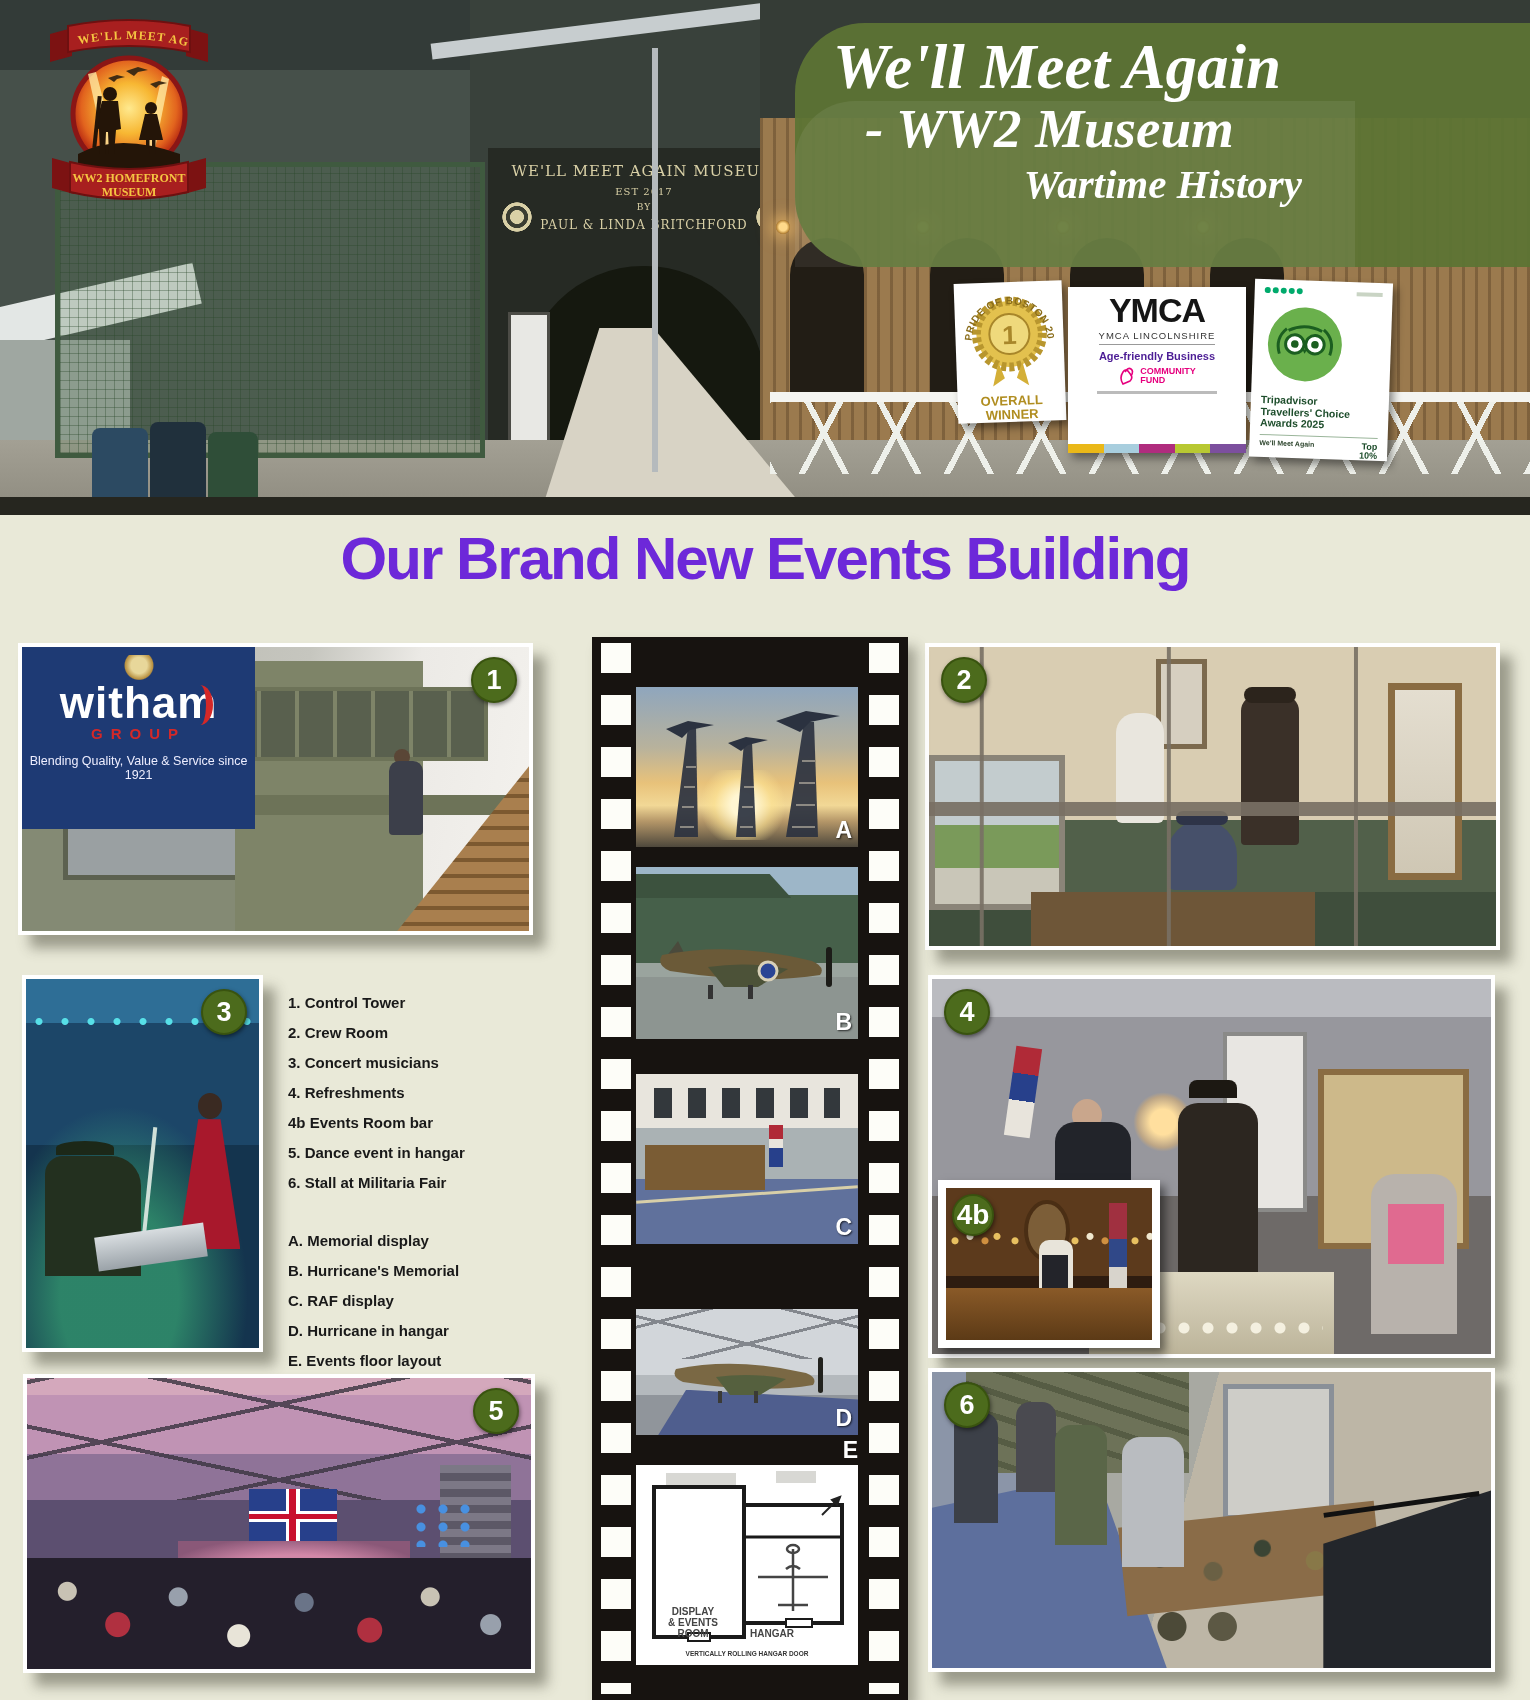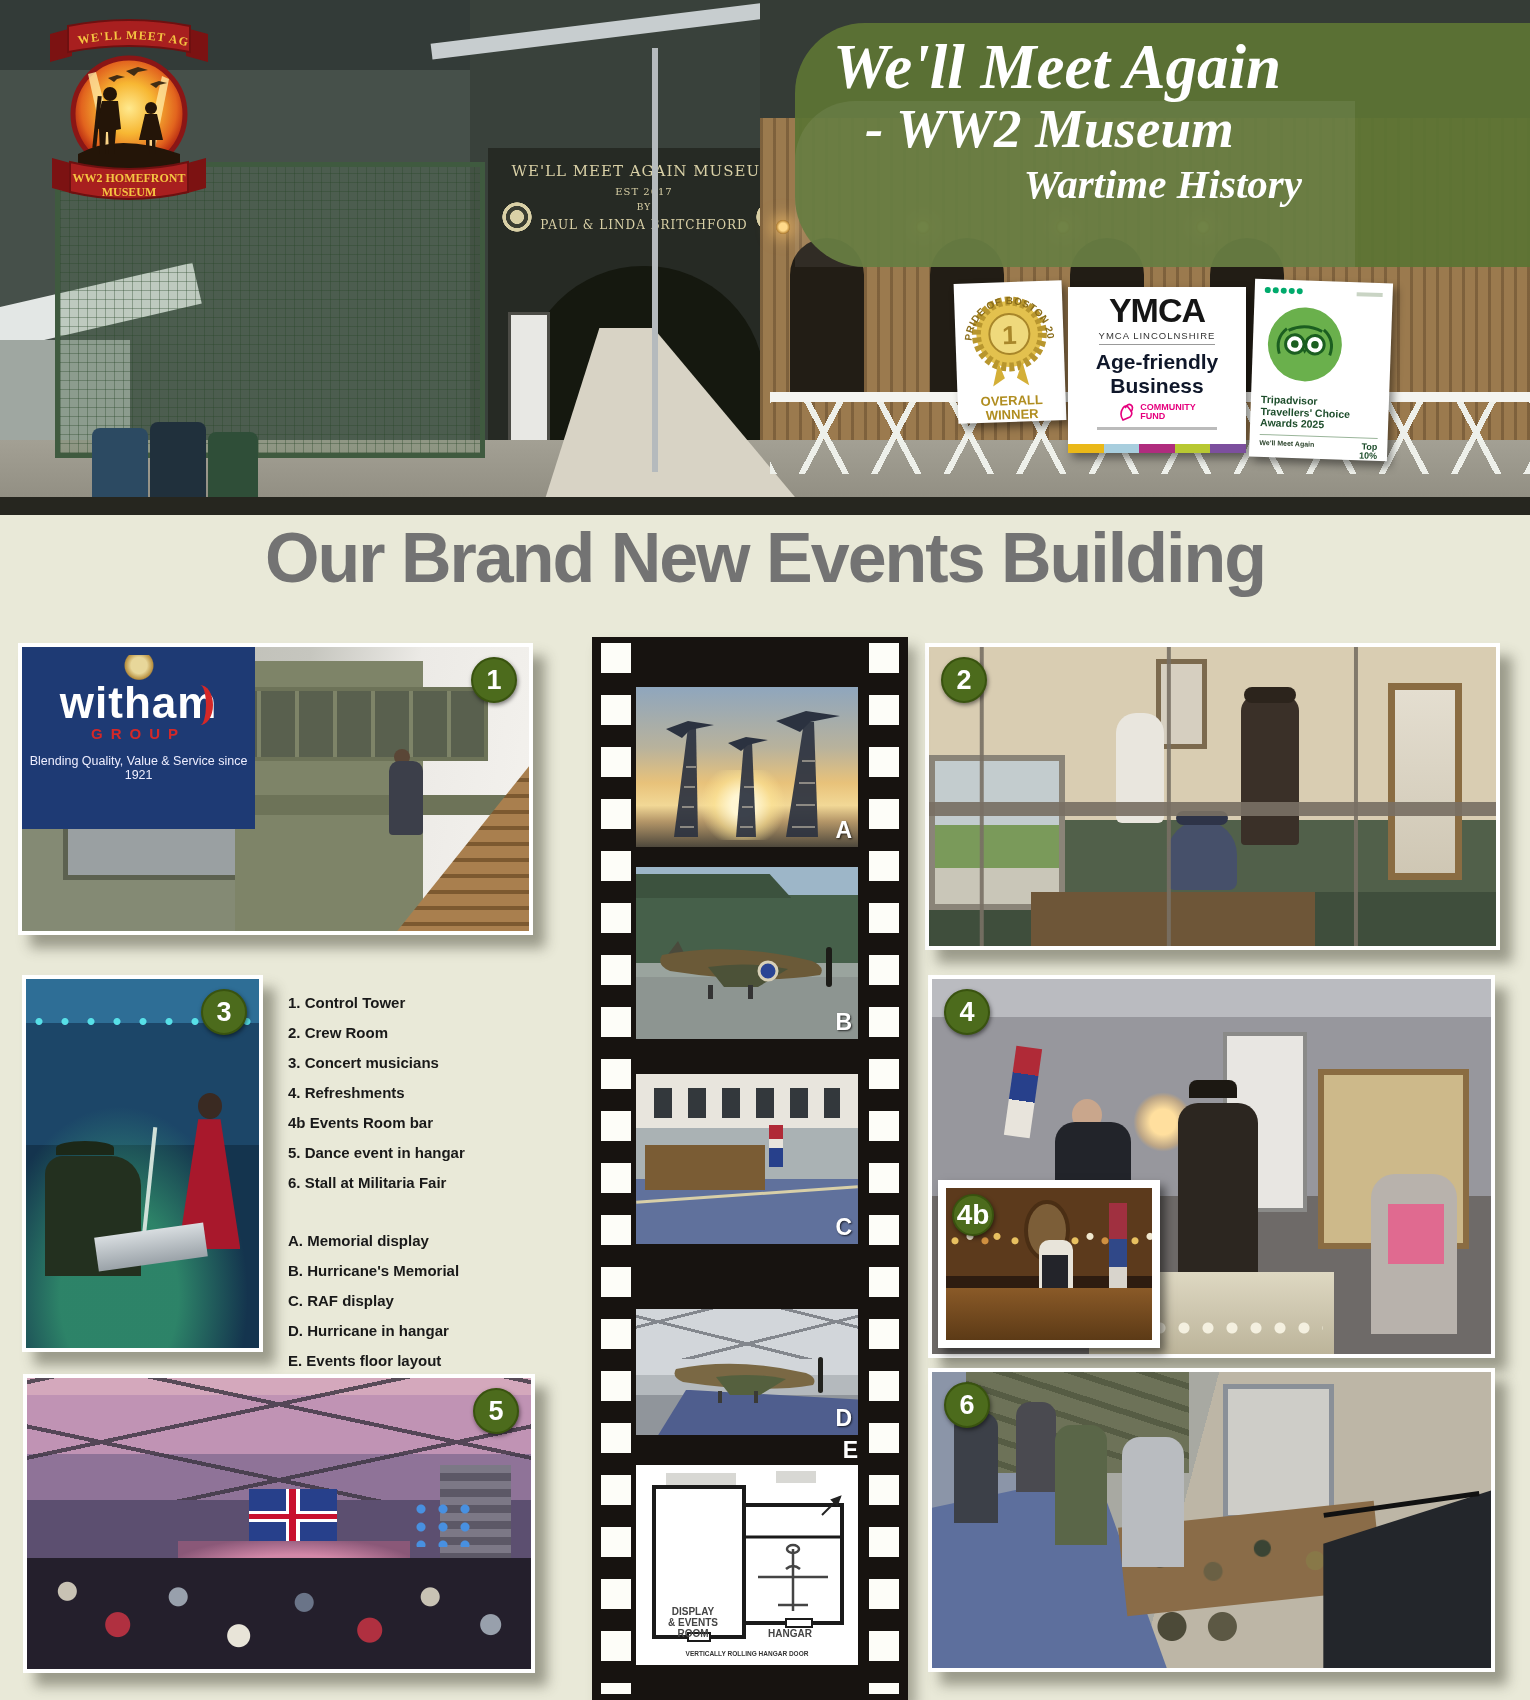--- a/index.html
+++ b/index.html
@@ -57,21 +57,21 @@
   #ban-t2{left:70px;top:78px;font-size:55px;}
   #ban-tag{right:228px;top:140px;text-align:right;font-family:"Liberation Serif",serif;font-style:italic;font-weight:bold;color:#fff;font-size:41px;line-height:1.05;}
 
   
   .award{background:#fff;box-shadow:4px 5px 9px rgba(0,0,0,.45);}
   #aw-boston{left:956px;top:282px;width:108px;height:140px;transform:rotate(-2deg);text-align:center;padding-top:4px;}
   .boston-win{color:#b08d20;font-weight:bold;font-size:13px;line-height:14px;}
   #aw-ymca{left:1068px;top:287px;width:178px;height:166px;text-align:center;padding-top:8px;}
   #ymca-logo{font-size:34px;font-weight:900;letter-spacing:-1px;color:#151515;line-height:30px;}
   #ymca-org{font-size:9.5px;color:#333;letter-spacing:1px;margin-top:2px;border-bottom:1px solid #999;display:inline-block;padding-bottom:3px;}
-  #ymca-label{font-size:21px;font-weight:bold;color:#0f172a;margin-top:5px;}
+  #ymca-label{font-size:11px;font-weight:bold;color:#4c1d95;margin-top:5px;}
   #ymca-fund{display:flex;align-items:center;justify-content:center;gap:4px;margin-top:4px;}
   #fund-txt{text-align:left;color:#e6007e;font-weight:bold;font-size:9px;line-height:9px;}
   #ymca-fine{width:120px;height:3px;background:#bbb;margin:5px auto 0;}
   #ymca-bar{position:absolute;bottom:0;left:0;width:100%;height:9px;display:flex;}
   #ymca-bar div{flex:1;}
   #aw-trip{left:1252px;top:281px;width:138px;height:178px;transform:rotate(2deg);padding:8px 10px;}
   #trip-dots{display:flex;gap:2px;}
   #trip-dots span{width:6px;height:6px;border-radius:50%;background:#00aa6c;display:block;}
   #trip-mini{position:absolute;right:10px;top:10px;width:26px;height:4px;background:#c9d4c4;}
   #trip-circle{margin:8px auto 0;width:84px;height:84px;}
@@ -79,21 +79,21 @@
   #trip-sep{width:100%;height:1px;background:#9ab59a;margin-top:5px;}
   #trip-foot{display:flex;justify-content:space-between;margin-top:4px;}
   #trip-name{font-size:7px;color:#2c442c;font-weight:bold;}
   #trip-top{text-align:right;color:#1d4d2b;font-weight:bold;font-size:9px;line-height:9px;}
 
   
   #logo{left:38px;top:16px;width:182px;height:192px;}
 
   
   #headline{left:0;top:512px;width:1530px;height:92px;display:flex;align-items:center;justify-content:center;
-    font-size:70px;font-weight:800;color:#737373;letter-spacing:-2px;white-space:nowrap;}
+    font-size:60px;font-weight:800;color:#6d28d9;letter-spacing:-2px;white-space:nowrap;}
 
   
   .card{position:absolute;background:#fff;padding:4px;box-shadow:12px 13px 12px rgba(60,60,45,.45);}
   .photo{position:relative;width:100%;height:100%;overflow:hidden;}
   .badge{position:absolute;width:46px;height:46px;border-radius:50%;background:#4c6b1c;border:2px solid #39530f;
      color:#fff;font-weight:bold;font-size:27px;display:flex;align-items:center;justify-content:center;
      box-shadow:1px 2px 4px rgba(0,0,0,.5);z-index:5;}
   .badge.small{font-size:28px;}
 
   #card1{left:18px;top:643px;width:515px;height:292px;}
@@ -246,21 +246,21 @@
   #fc-flag{left:60%;top:30%;width:14px;height:42px;background:linear-gradient(180deg,#b02a37 0 34%,#e8e4dc 34% 55%,#27408b 55%);position:absolute;}
   #fc-rope{left:0;top:70%;width:100%;height:3px;background:#d8cfa8;transform:rotate(-4deg);position:absolute;}
   #fd{background:linear-gradient(to bottom,#d2d6da 0 52%,#b4b9bd 52% 68%,#90959b 68% 100%);}
   #fd-beams{left:0;top:0;width:100%;height:40%;position:absolute;opacity:.65;
      background-image:repeating-linear-gradient(14deg,transparent 0 40px,#5a5e64 40px 43px),repeating-linear-gradient(-14deg,transparent 0 40px,#5a5e64 40px 43px);}
   #fd-carpet{left:10%;bottom:0;width:90%;height:36%;background:#4f5e8e;clip-path:polygon(14% 0,100% 22%,100% 100%,0 100%);position:absolute;}
   .plane-svg{position:absolute;}
 
   
   #plan-label1{position:absolute;left:14px;bottom:26px;width:86px;text-align:center;font-size:10px;font-weight:bold;color:#444;line-height:11px;}
-  #plan-label2{position:absolute;right:28px;bottom:26px;width:80px;text-align:center;font-size:10px;font-weight:bold;color:#444;}
+  #plan-label2{position:absolute;right:28px;bottom:26px;width:80px;text-align:left;font-size:10px;font-weight:bold;color:#444;}
   #plan-note{position:absolute;left:0;bottom:8px;width:100%;text-align:center;font-size:6.5px;font-weight:bold;color:#333;}
 </style>
 </head>
 <body>
 
 <div id="hero">
   <div class="abs" id="sky-l"></div>
   <div class="abs corr" id="bldg-left"></div>
   <div class="abs" id="bldg-left-top"></div>
   <div class="abs" id="roof-diag"></div>

